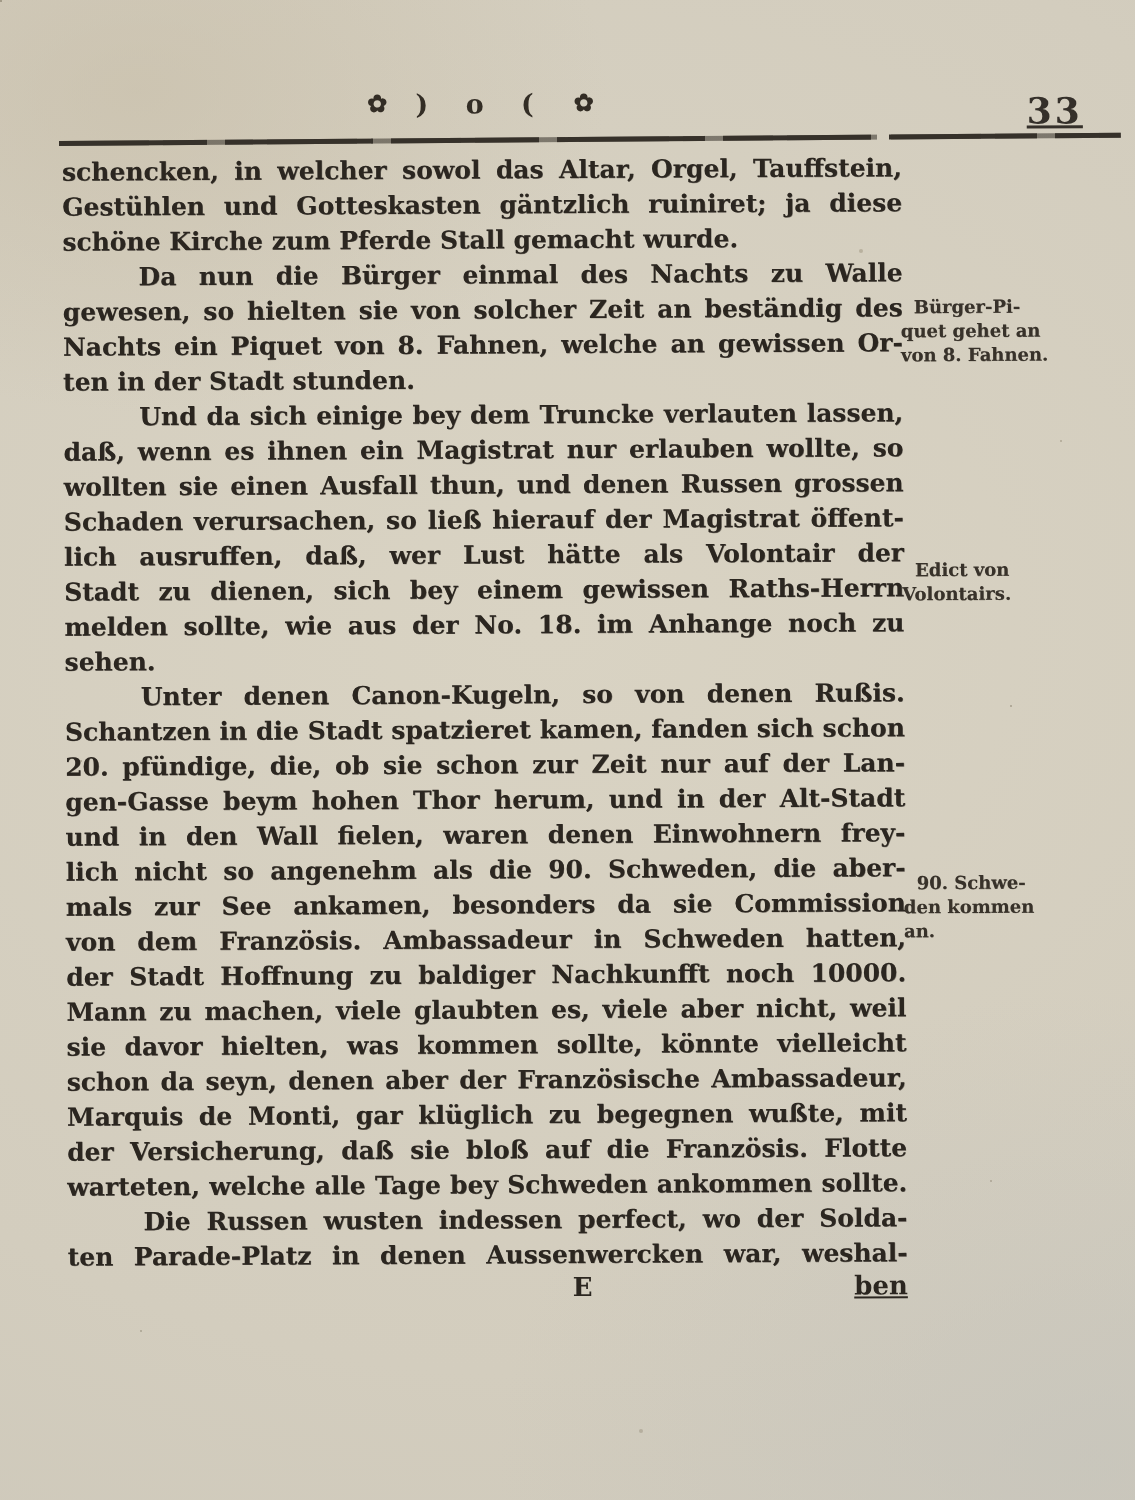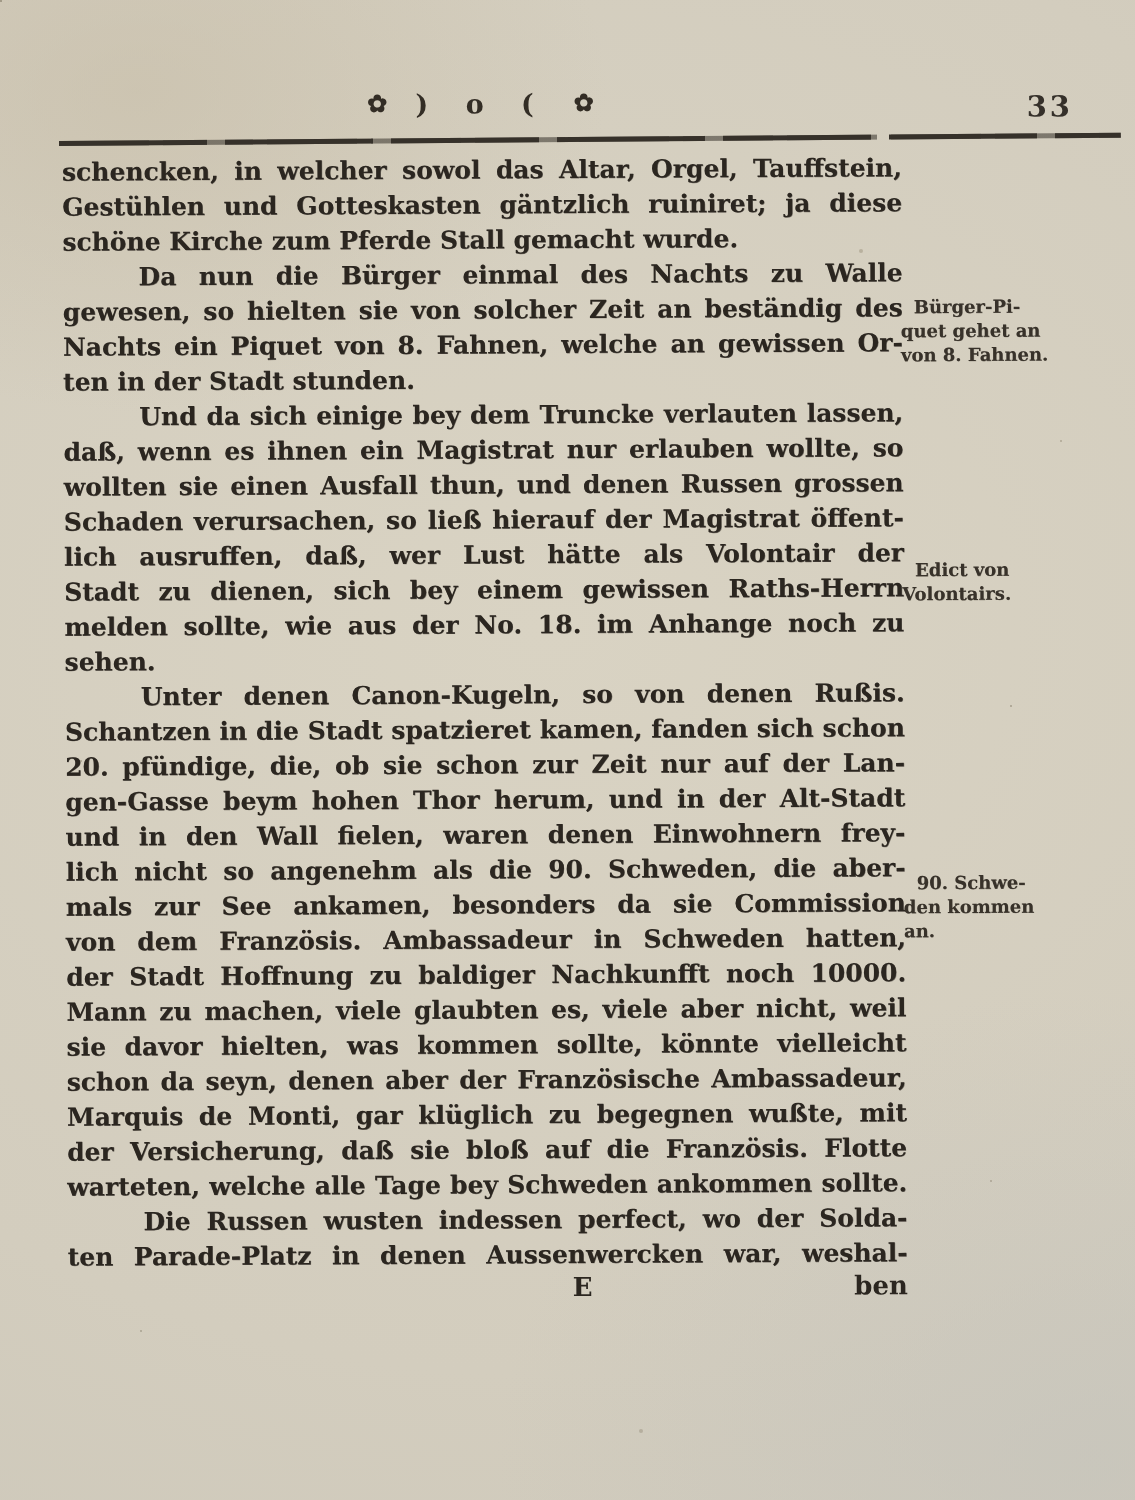--- a/index.html
+++ b/index.html
@@ -19,21 +19,21 @@
   
   .ornament-row{
     position:absolute; top:88px; left:65px; width:840px;
     text-align:center; font-size:27px; font-weight:bold; color:#332d25;
     letter-spacing:2px;
   }
   .ornament-row .fleuron{ font-size:24px; position:relative; top:-2px; }
   .ornament-row .orn-center{ margin:0 26px; letter-spacing:14px; }
   .page-number{
     position:absolute; top:92px; left:1030px;
-    font-size:29px; font-weight:bold; letter-spacing:3px; color:#35302a;
+    font-size:36px; font-weight:bold; letter-spacing:3px; color:#35302a;text-decoration:underline;
   }
   .head-rule{
     position:absolute; top:137px; left:62px; width:1062px; height:5px;
     background:
       repeating-linear-gradient(90deg, #36312a 0px 148px, rgba(54,49,42,0) 148px 166px),
       repeating-linear-gradient(90deg, rgba(54,49,42,.55) 0px 90px, rgba(54,49,42,0) 90px 104px);
     transform:rotate(-0.15deg);
   }
 
   
@@ -62,21 +62,21 @@
   .margin-note:nth-child(1){ top:297px; }
   .margin-note:nth-child(2){ top:560px; }
   .margin-note:nth-child(3){ top:873px; }
 
   
   .footer-line{
     position:absolute; top:1272px; left:65px; width:840px; height:40px;
     font-size:26px; font-weight:bold;
   }
   .signature{ position:absolute; left:505px; }
-  .catchword{ position:absolute; right:0; }
+  .catchword{ position:absolute; right:0;text-decoration:underline; }
 
   
   .speckles{
     position:absolute; top:0; left:0; width:2px; height:2px;
     border-radius:50%; background:rgba(90,80,60,.5);
     box-shadow:
       210px 340px 0 0 rgba(110,95,70,.35),
       860px 250px 0 1px rgba(120,105,80,.3),
       1010px 705px 0 0 rgba(90,80,60,.4),
       360px 1120px 0 1px rgba(110,95,70,.3),

